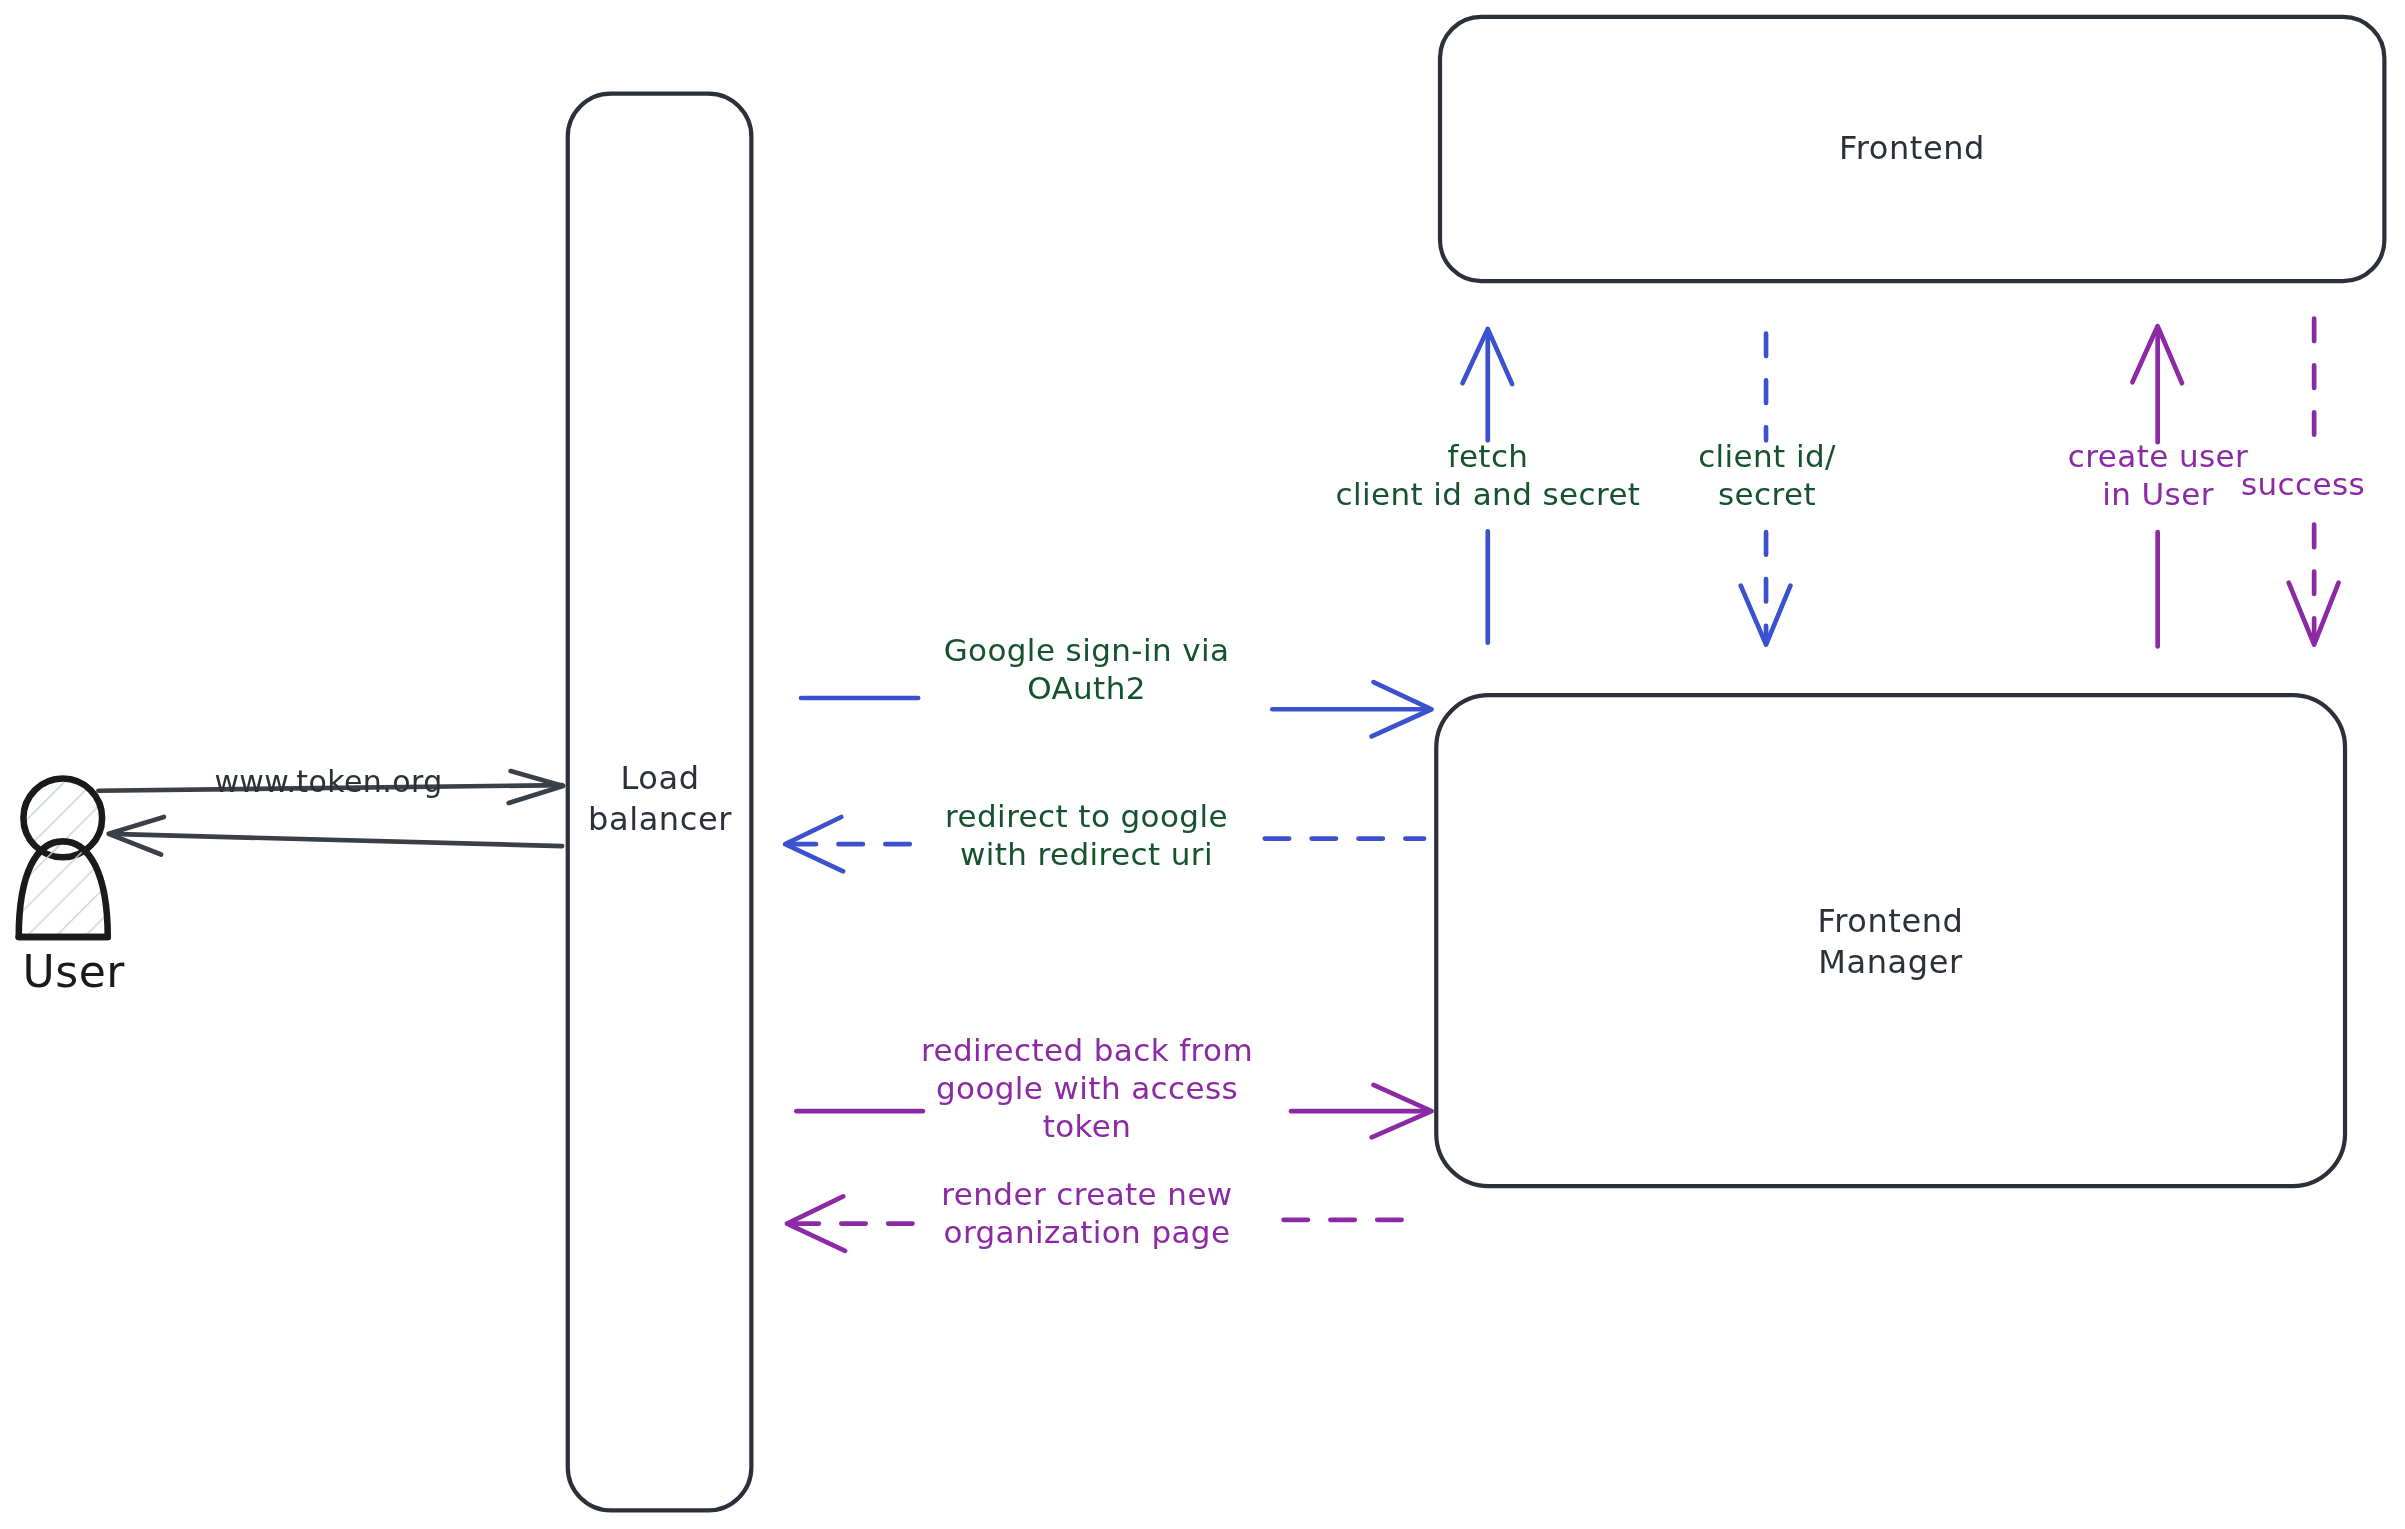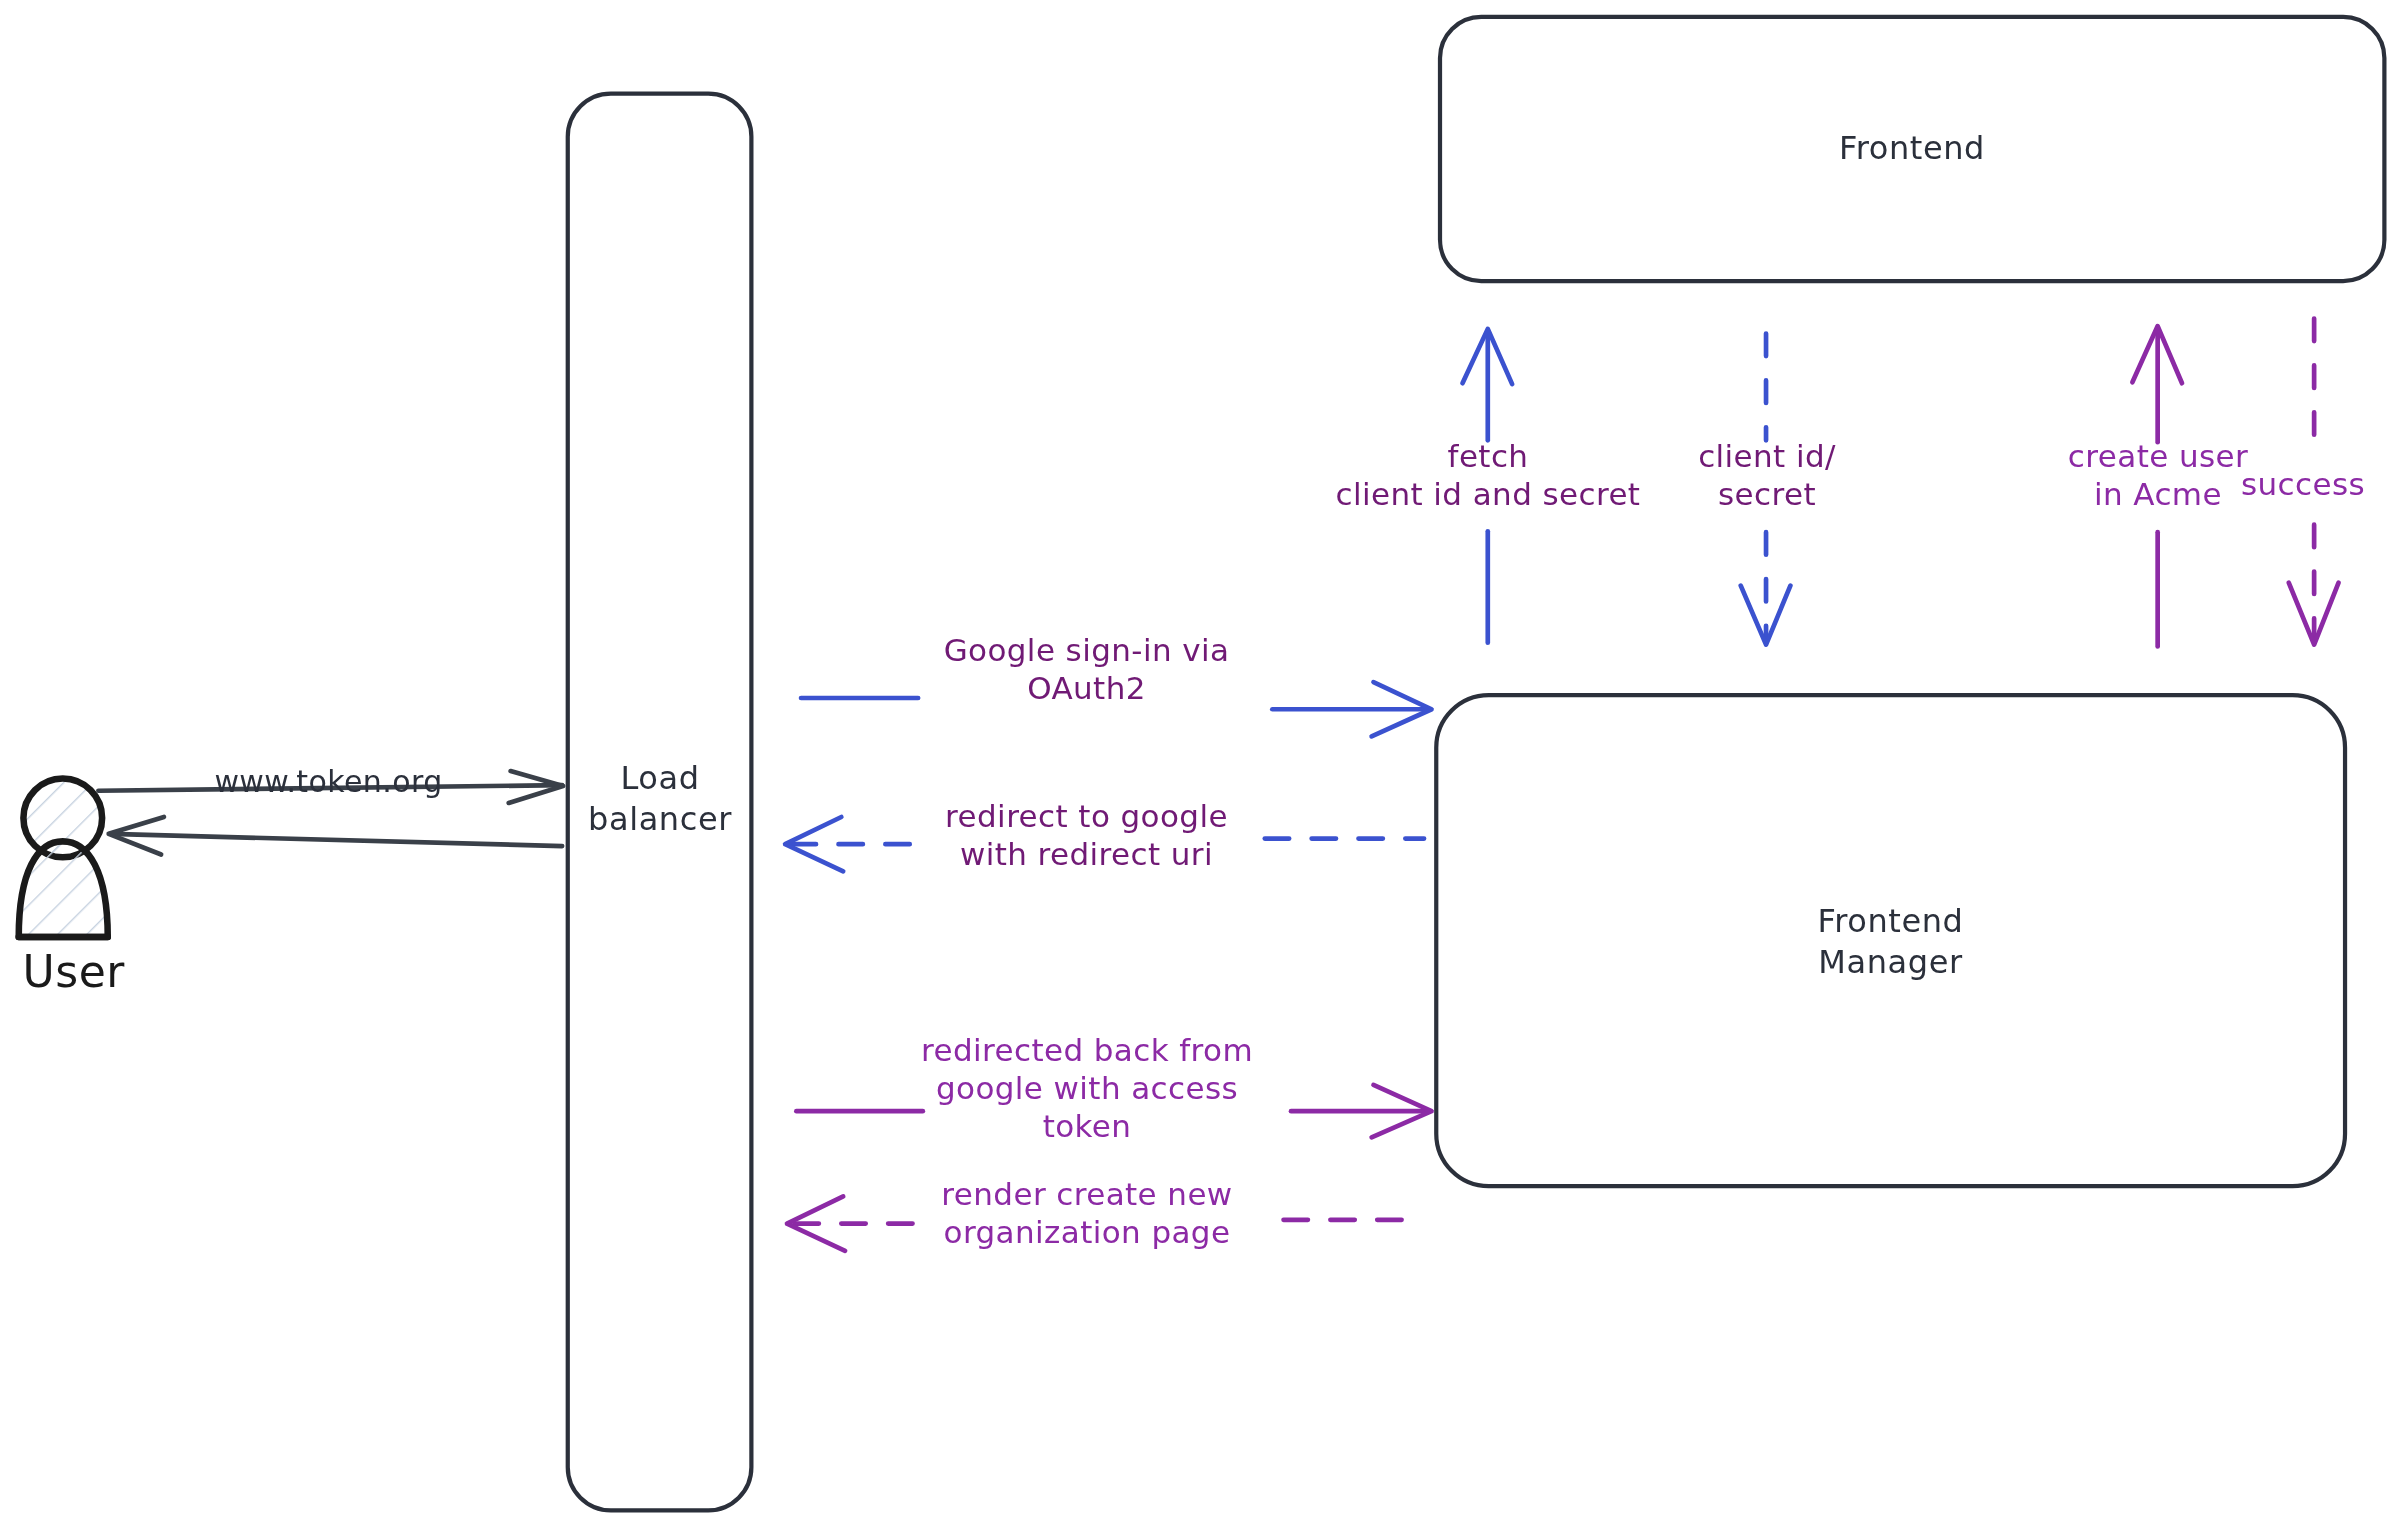--- a/index.html
+++ b/index.html
@@ -35,21 +35,21 @@
   }
   .edge-label {
     position: absolute;
     font-family: "DejaVu Sans", sans-serif;
     font-size: 31px;
     line-height: 1.22;
     text-align: center;
     white-space: pre-line;
     letter-spacing: 0.4px;
   }
-  .edge-label.blue { color: #701a75; }
+  .edge-label.blue { color: #14532d; }
   .edge-label.purple { color: #8c2aa5; }
   .edge-label.dark  { color: #2b303b; font-size: 30px; }
   .actor-label {
     position: absolute;
     color: #1a1a1a;
     font-family: "DejaVu Sans", sans-serif;
     font-size: 44px;
     letter-spacing: 0.5px;
   }
 </style>
@@ -167,18 +167,18 @@
   <div class="edge-label purple" style="left:890px; top:1176px; width:394px;">render create new
 organization page</div>
 
   <div class="edge-label blue" style="left:1295px; top:438px; width:386px;">fetch
 client id and secret</div>
 
   <div class="edge-label blue" style="left:1663px; top:438px; width:208px;">client id/
 secret</div>
 
   <div class="edge-label purple" style="left:2036px; top:438px; width:244px;">create user
-in Acme</div>
+in User</div>
 
   <div class="edge-label purple" style="left:2241px; top:466px; width:169px; text-align:left;">success</div>
 
 </div>
 
 
 </body></html>

